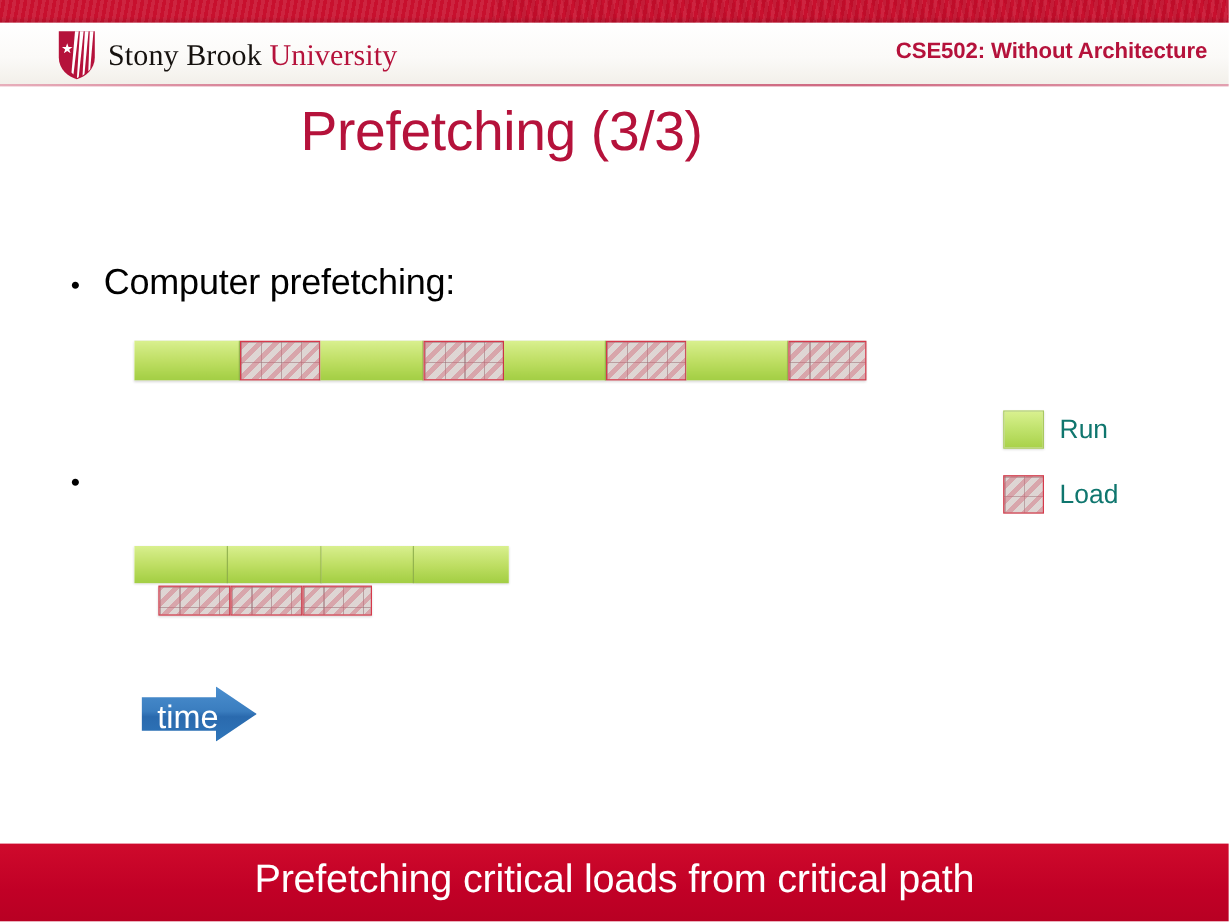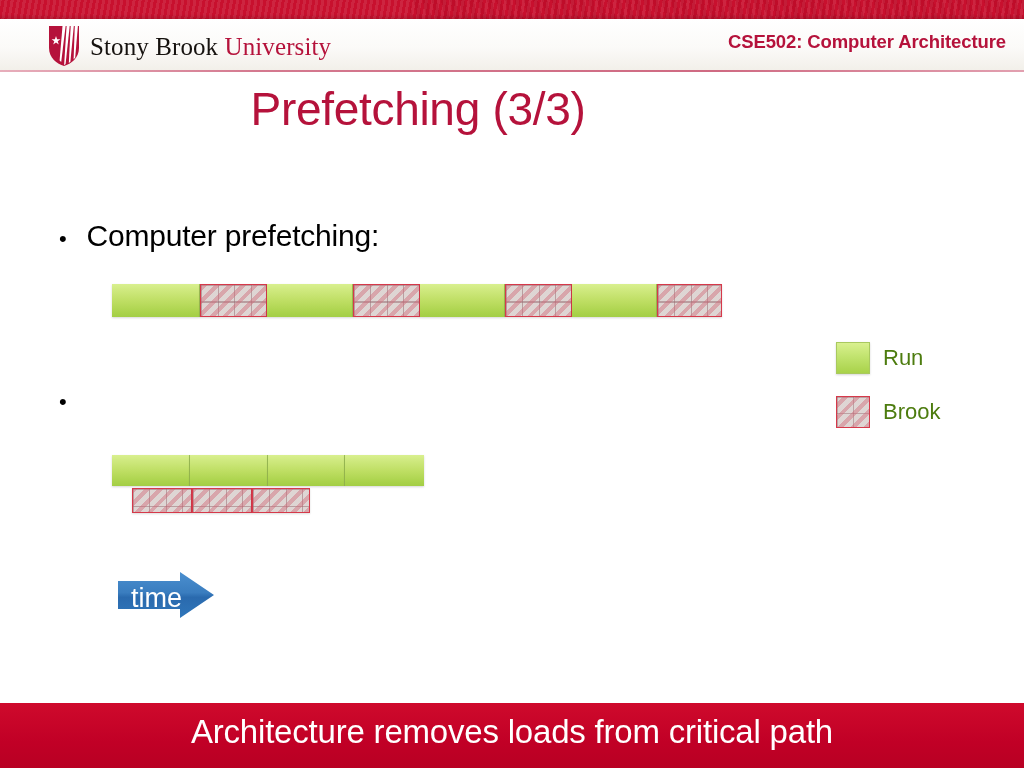--- a/index.html
+++ b/index.html
@@ -212,21 +212,21 @@
         rgba(0,0,0,0) 16px),
       repeating-linear-gradient(
         to bottom,
         rgba(120,60,70,0.5) 0px,
         rgba(120,60,70,0.5) 1px,
         rgba(0,0,0,0) 1px,
         rgba(0,0,0,0) 16px);
   }
   .legend-label {
     font-size: 22px;
-    color: #4d7c0f;
+    color: #0f766e;
   }
   #legend-run { left: 836px; top: 342px; }
   #legend-load { left: 836px; top: 396px; }
 
   
   .time-arrow {
     position: absolute;
     left: 118px; top: 572px;
     width: 96px; height: 46px;
   }
@@ -278,21 +278,21 @@
         <path d="M27.8,2 L30.9,2 L28.2,33.6 L26.6,35.6 Z"></path>
       </g>
       <polygon fill="#ffffff" points="9,12 10.1,15.2 13.4,15.2 10.7,17.2 11.8,20.4 9,18.4 6.2,20.4 7.3,17.2 4.6,15.2 7.9,15.2"></polygon>
     </svg>
   </span>
   <span class="logo-text">
     <span class="t-black">Stony Brook </span><span class="t-red">University</span>
   </span>
 </div>
 
-<div class="course-title">CSE502: Computer Architecture</div>
+<div class="course-title">CSE502: Without Architecture</div>
 
 <div class="slide-title">Prefetching (3/3)</div>
 
 <div class="bullet" id="bullet-without">
   <span class="dot">•</span>
   <span>Computer prefetching:</span>
 </div>
 
 <div id="chart-without">
     <div class="seg seg-run" style="left: 112px; top: 284px; width: 88px; height: 33px;"></div>
@@ -318,32 +318,32 @@
     <div class="seg seg-load" style="left: 192px; top: 488px; width: 60px; height: 25px;"></div>
     <div class="seg seg-load" style="left: 252px; top: 488px; width: 58px; height: 25px;"></div>
   </div>
 
 <div class="legend-row" id="legend-run">
   <span class="legend-swatch run"></span>
   <span class="legend-label">Run</span>
 </div>
 <div class="legend-row" id="legend-load">
   <span class="legend-swatch load"></span>
-  <span class="legend-label">Brook</span>
+  <span class="legend-label">Load</span>
 </div>
 
 <div class="time-arrow">
   <svg width="96" height="46" viewBox="0 0 96 46" xmlns="http://www.w3.org/2000/svg">
     <defs>
       <linearGradient id="arrowgrad" x1="0" y1="0" x2="0" y2="1">
         <stop offset="0%" stop-color="#4b8fcf"></stop>
         <stop offset="45%" stop-color="#3a7dbf"></stop>
         <stop offset="55%" stop-color="#2a6aae"></stop>
         <stop offset="100%" stop-color="#2f76ba"></stop>
       </linearGradient>
     </defs>
     <polygon points="0,9 62,9 62,0 96,23 62,46 62,37 0,37" fill="url(#arrowgrad)"></polygon>
   </svg>
 </div>
 <div class="time-label">time</div>
 
 <div class="footer"></div>
-<div class="footer-text">Architecture removes loads from critical path</div>
+<div class="footer-text">Prefetching critical loads from critical path</div>
 
 </body></html>

